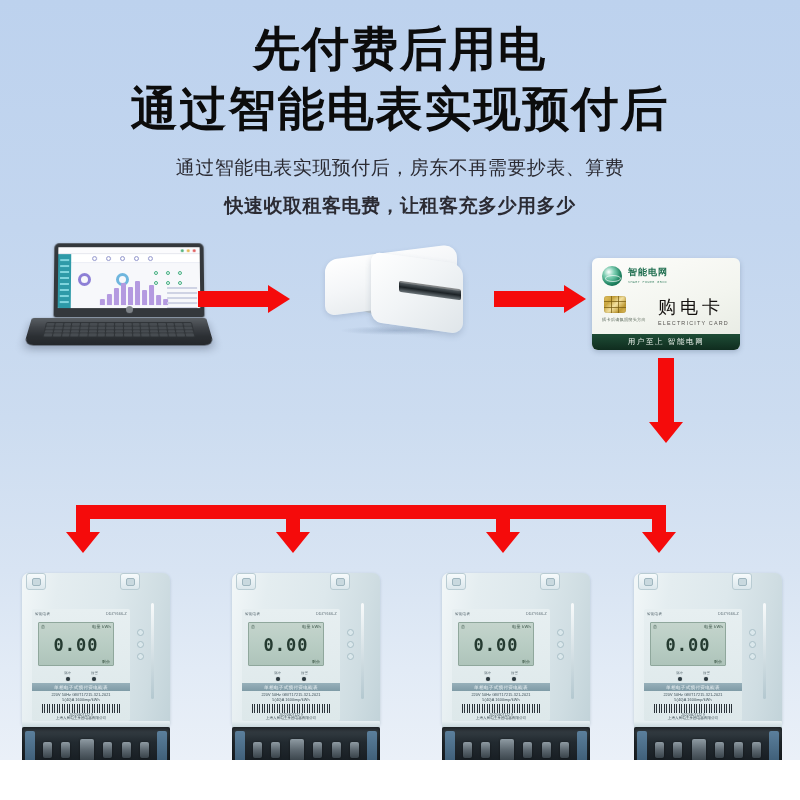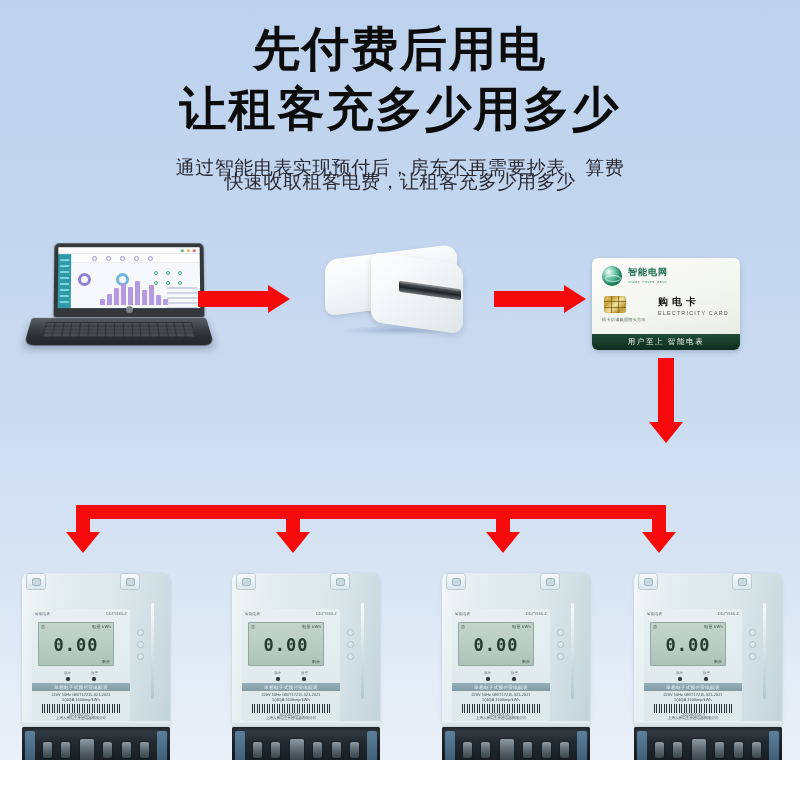--- a/index.html
+++ b/index.html
@@ -34,21 +34,21 @@
   #title-line2 { top: 82px; font-size: 47px; line-height: 54px; }
   .subline {
     position: absolute; left: 0; right: 0;
     text-align: center;
     color: #2b2b33;
     font-size: 19px;
     line-height: 26px;
     letter-spacing: 0.5px;
   }
   #sub-line1 { top: 155px; }
-  #sub-line2 { top: 169px; }
+  #sub-line2 { top: 193px; font-weight: bold; }
 
   
   #laptop { position: absolute; left: 28px; top: 243px; width: 182px; height: 115px; }
   .lid {
     position: absolute; left: 26px; top: 0; width: 150px; height: 74px;
     background: #34383c;
     border-radius: 5px 5px 2px 2px;
     transform: perspective(320px) rotateX(3deg);
     box-shadow: 0 1px 3px rgba(0,0,0,.30);
   }
@@ -143,21 +143,21 @@
   .brand-en { font-size:3.4px; color:#4f8f74; letter-spacing:.4px; margin-top:1px; }
   .chip {
     position:absolute; left:12px; top:38px; width:22px; height:17px;
     border-radius:3px;
     background: linear-gradient(135deg,#e8c766 0%,#c9a63f 28%,#f3e1a1 52%,#bf9a34 78%,#e4c468 100%);
     box-shadow: inset 0 0 2px rgba(120,90,10,.6);
   }
   .chip i { position:absolute; background:rgba(120,92,18,.75); }
   .card-note { position:absolute; left:10px; top:59px; font-size:4.2px; color:#5d6b5d; letter-spacing:.2px; }
   .card-title { position:absolute; left:66px; top:37px; }
-  .ct-cn { font-size:10px; font-weight:700; color:#14110f; letter-spacing:4px; }
+  .ct-cn { font-size:18px; font-weight:400; color:#14110f; letter-spacing:4px; }
   .ct-en { font-size:5.4px; color:#55524f; letter-spacing:1.2px; text-align:center; margin-top:1px; }
   .card-band {
     position:absolute; left:0; right:0; bottom:0; height:16px;
     background: linear-gradient(180deg,#1e4d36 0%,#163b29 55%,#0f2c1e 100%);
     color:#eef3ee; font-size:7.5px; letter-spacing:1.6px;
     display:flex; align-items:center; justify-content:center;
   }
 
   
   .ar { position:absolute; background:#f50b0b; }
@@ -237,21 +237,21 @@
   .screw.big { width:14px; height:22px; }
   .m-lip { position:absolute; left:12px; right:12px; top:212px; height:5px;
     background:linear-gradient(180deg,#dfe9ec,#bfd0d7); border-radius:0 0 4px 4px; }
 </style>
 </head>
 <body>
 
 <div id="stage">
 
   <div class="headline" id="title-line1">先付费后用电</div>
-  <div class="headline" id="title-line2">让租客充多少用多少</div>
+  <div class="headline" id="title-line2">通过智能电表实现预付后</div>
   <div class="subline" id="sub-line1">通过智能电表实现预付后，房东不再需要抄表、算费</div>
   <div class="subline" id="sub-line2">快速收取租客电费，让租客充多少用多少</div>
 
   <div id="laptop">
     <div class="lid">
       <div class="screen">
         <div class="scr-topbar"></div>
         <div class="scr-dot" style="right:4px;background:#e05a5a;"></div>
         <div class="scr-dot" style="right:10px;background:#e3b44c;"></div>
         <div class="scr-dot" style="right:16px;background:#4fb07a;"></div>
@@ -401,21 +401,21 @@
       <i style="left:0;top:5px;width:22px;height:1px;"></i>
       <i style="left:0;top:11px;width:22px;height:1px;"></i>
       <i style="left:7px;top:0;width:1px;height:17px;"></i>
       <i style="left:14px;top:0;width:1px;height:17px;"></i>
     </div>
     <div class="card-note">插卡后请氟照箭头方向</div>
     <div class="card-title">
       <div class="ct-cn">购电卡</div>
       <div class="ct-en">ELECTRICITY CARD</div>
     </div>
-    <div class="card-band">用户至上  智能电表</div>
+    <div class="card-band">用户至上  智能电网</div>
   </div>
 
   <div class="ar" style="left:658px;top:358px;width:16px;height:66px;"></div>
   <div class="ahead down" style="left:649px;top:422px;"></div>
 
   <div class="ar" style="left:76px;top:505px;width:590px;height:14px;"></div>
 
   <div class="ar" style="left:76px;top:505px;width:14px;height:30px;"></div>
   <div class="ahead down" style="left:66px;top:532px;"></div>
 

